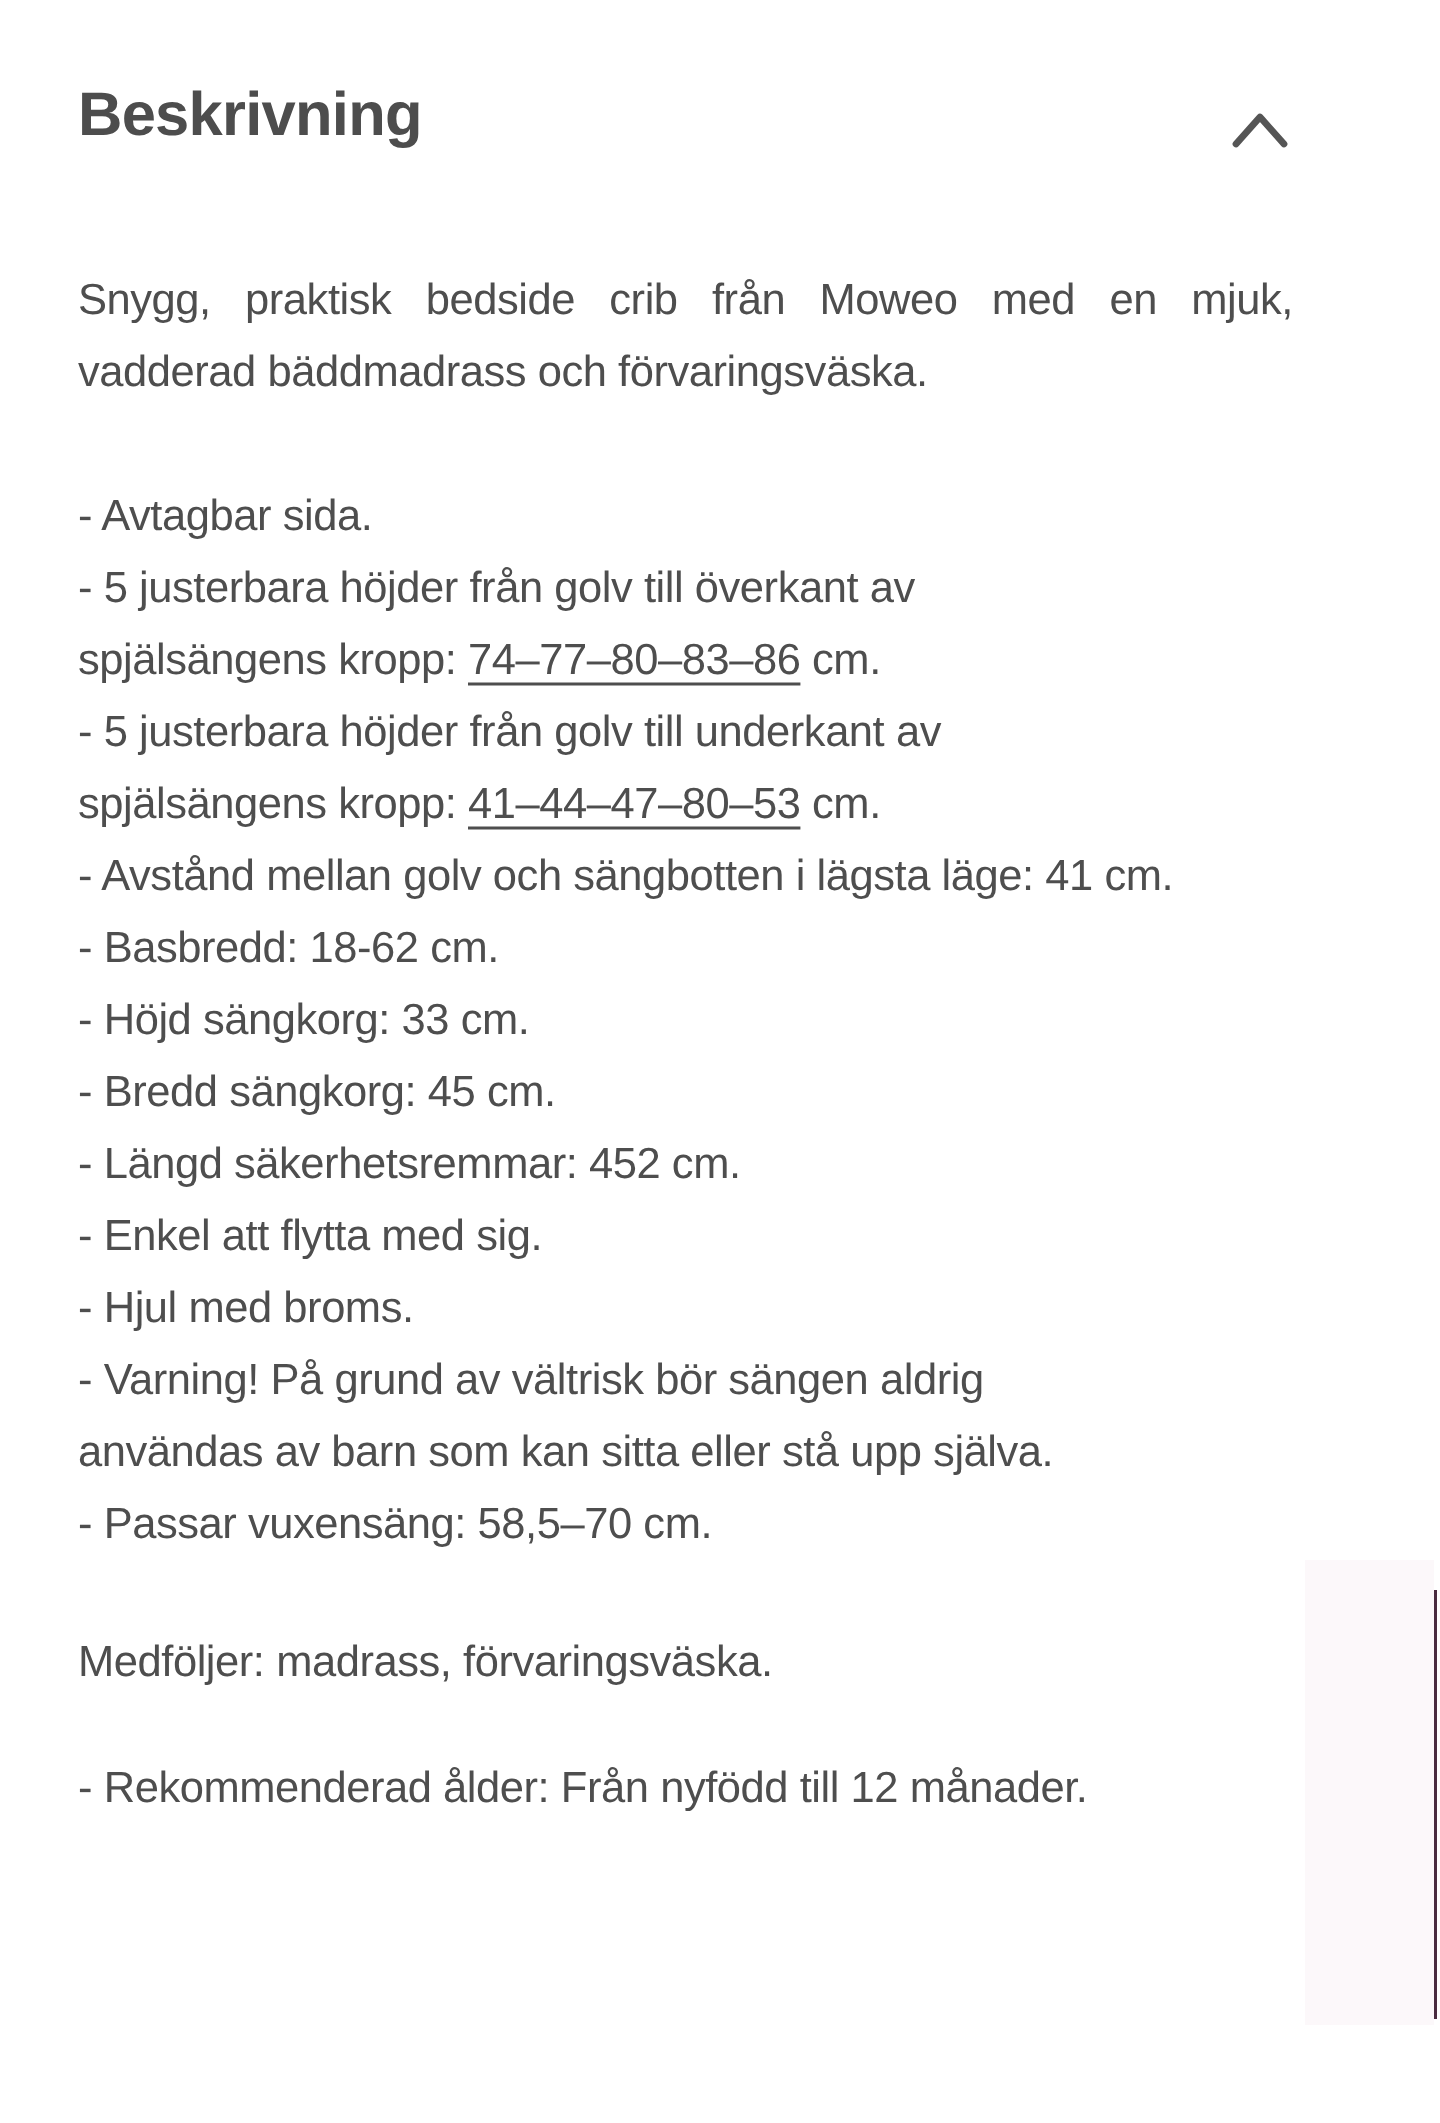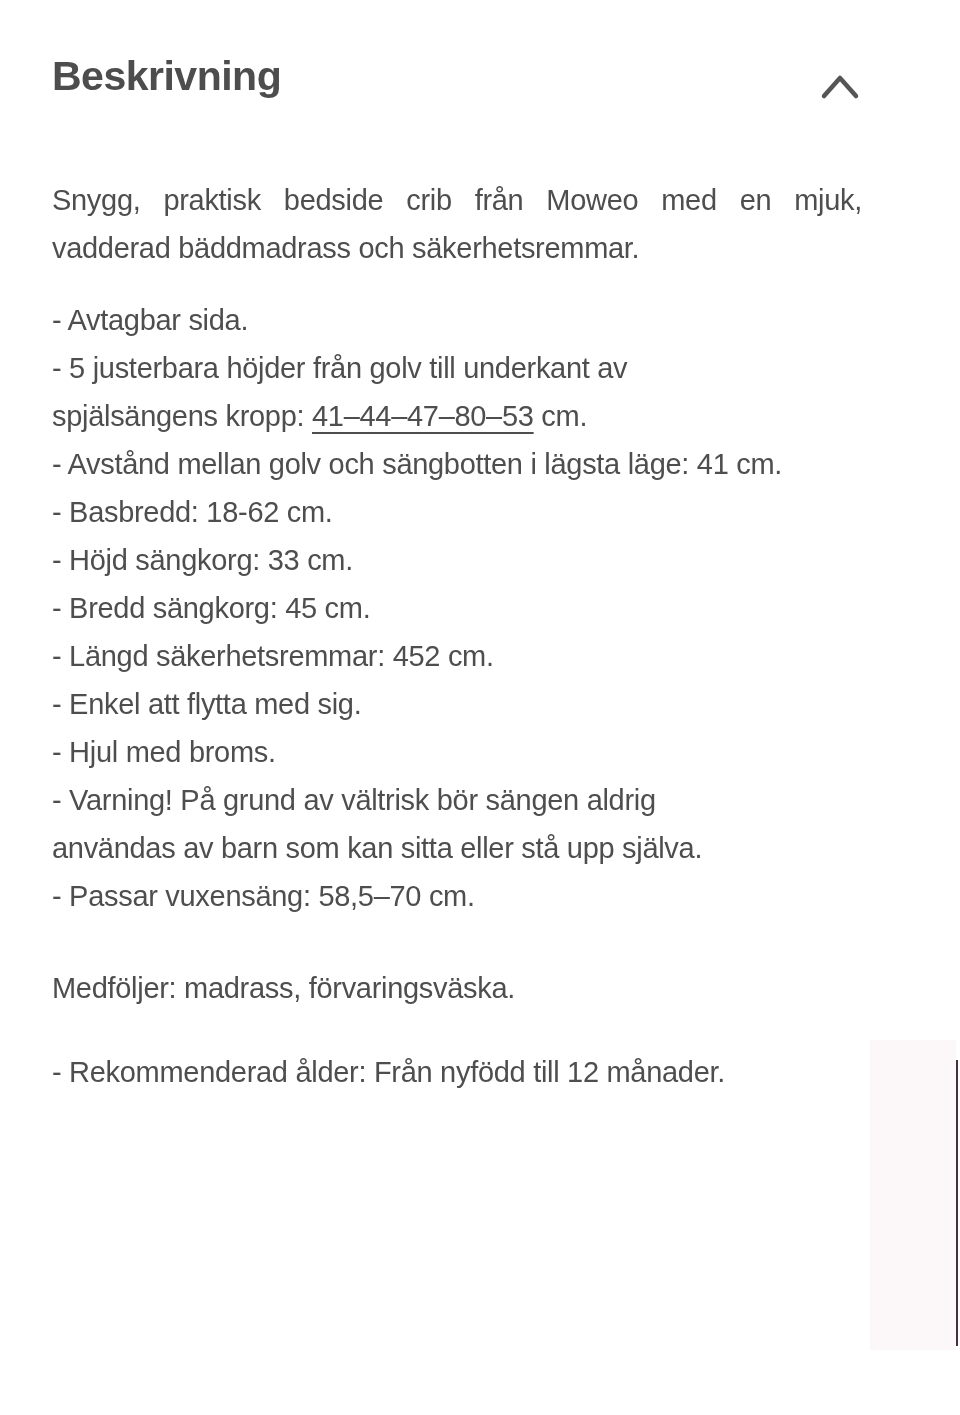--- a/index.html
+++ b/index.html
@@ -47,21 +47,21 @@
   .body-text {
     font-size: 29px;
     line-height: 48px;
     letter-spacing: -0.3px;
     color: #4e4e4e;
   }
   .intro {
     margin-top: 62px;
     text-align: justify;
   }
-  .desc-list { margin-top: 24px; }
+  .desc-list { margin-top: 48px; }
   .desc-list p {
     margin: 0;
     white-space: pre-line;
   }
   .included { margin-top: 44px; }
   .age-line  { margin-top: 36px; }
   u, .uline {
     text-decoration: underline;
     text-decoration-thickness: 2px;
     text-underline-offset: 6px;
@@ -94,24 +94,26 @@
       <h2 class="section-title">Beskrivning</h2>
       <button class="chevron-btn">
         <span>
           <svg width="40" height="38" viewBox="0 0 40 38" fill="none">
             <path d="M4 28 L20 10 L36 28" stroke="#555555" stroke-width="4.5" stroke-linecap="round" stroke-linejoin="round" fill="none"></path>
           </svg>
         </span>
       </button>
     </div>
 
-    <p class="body-text intro">Snygg, praktisk bedside crib från Moweo med en mjuk, vadderad bäddmadrass och säkerhetsremmar.</p>
+    <p class="body-text intro">Snygg, praktisk bedside crib från Moweo med en mjuk, vadderad bäddmadrass och förvaringsväska.</p>
 
     <div class="body-text desc-list">
         <p>- Avtagbar sida.</p>
+        <p>- 5 justerbara höjder från golv till överkant av
+spjälsängens kropp: <u>74–77–80–83–86</u> cm.</p>
         <p>- 5 justerbara höjder från golv till underkant av
 spjälsängens kropp: <u>41–44–47–80–53</u> cm.</p>
         <p>- Avstånd mellan golv och sängbotten i lägsta läge: 41 cm.</p>
         <p>- Basbredd: 18-62 cm.</p>
         <p>- Höjd sängkorg: 33 cm.</p>
         <p>- Bredd sängkorg: 45 cm.</p>
         <p>- Längd säkerhetsremmar: 452 cm.</p>
         <p>- Enkel att flytta med sig.</p>
         <p>- Hjul med broms.</p>
         <p>- Varning! På grund av vältrisk bör sängen aldrig

